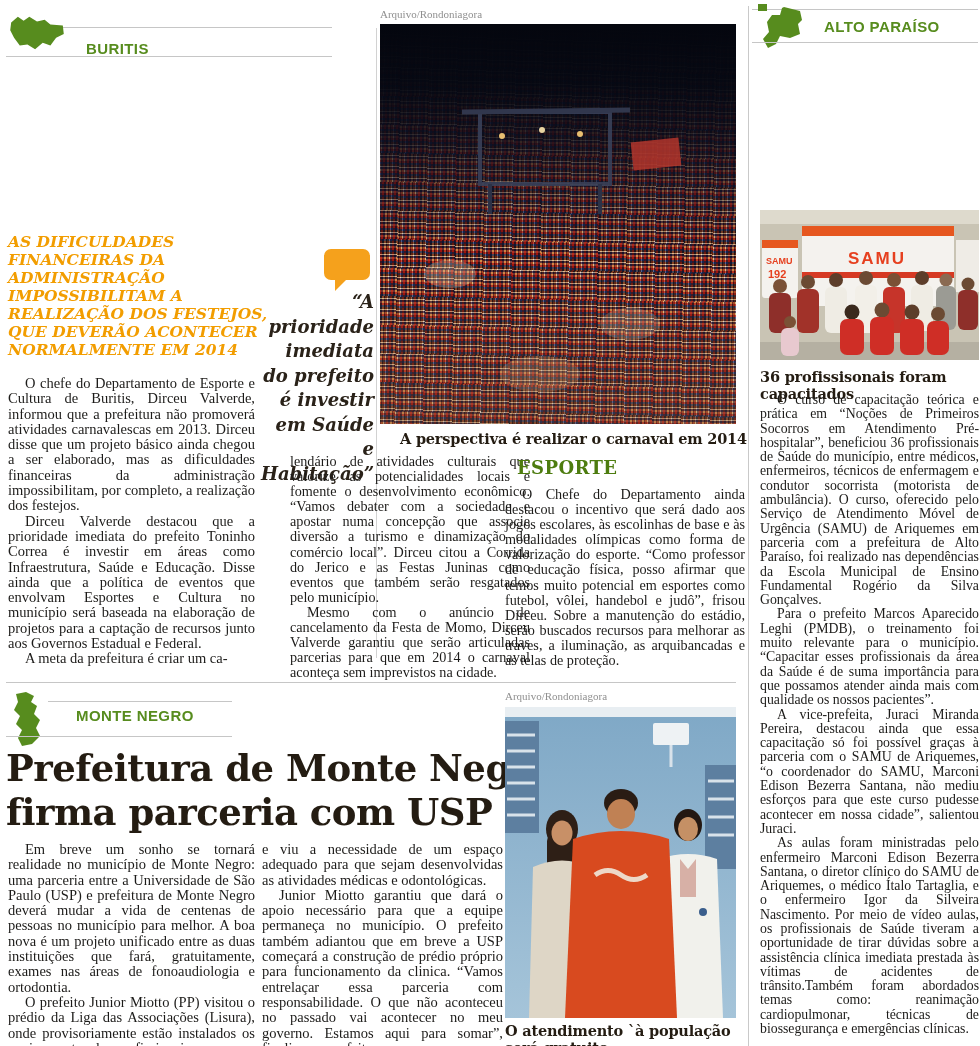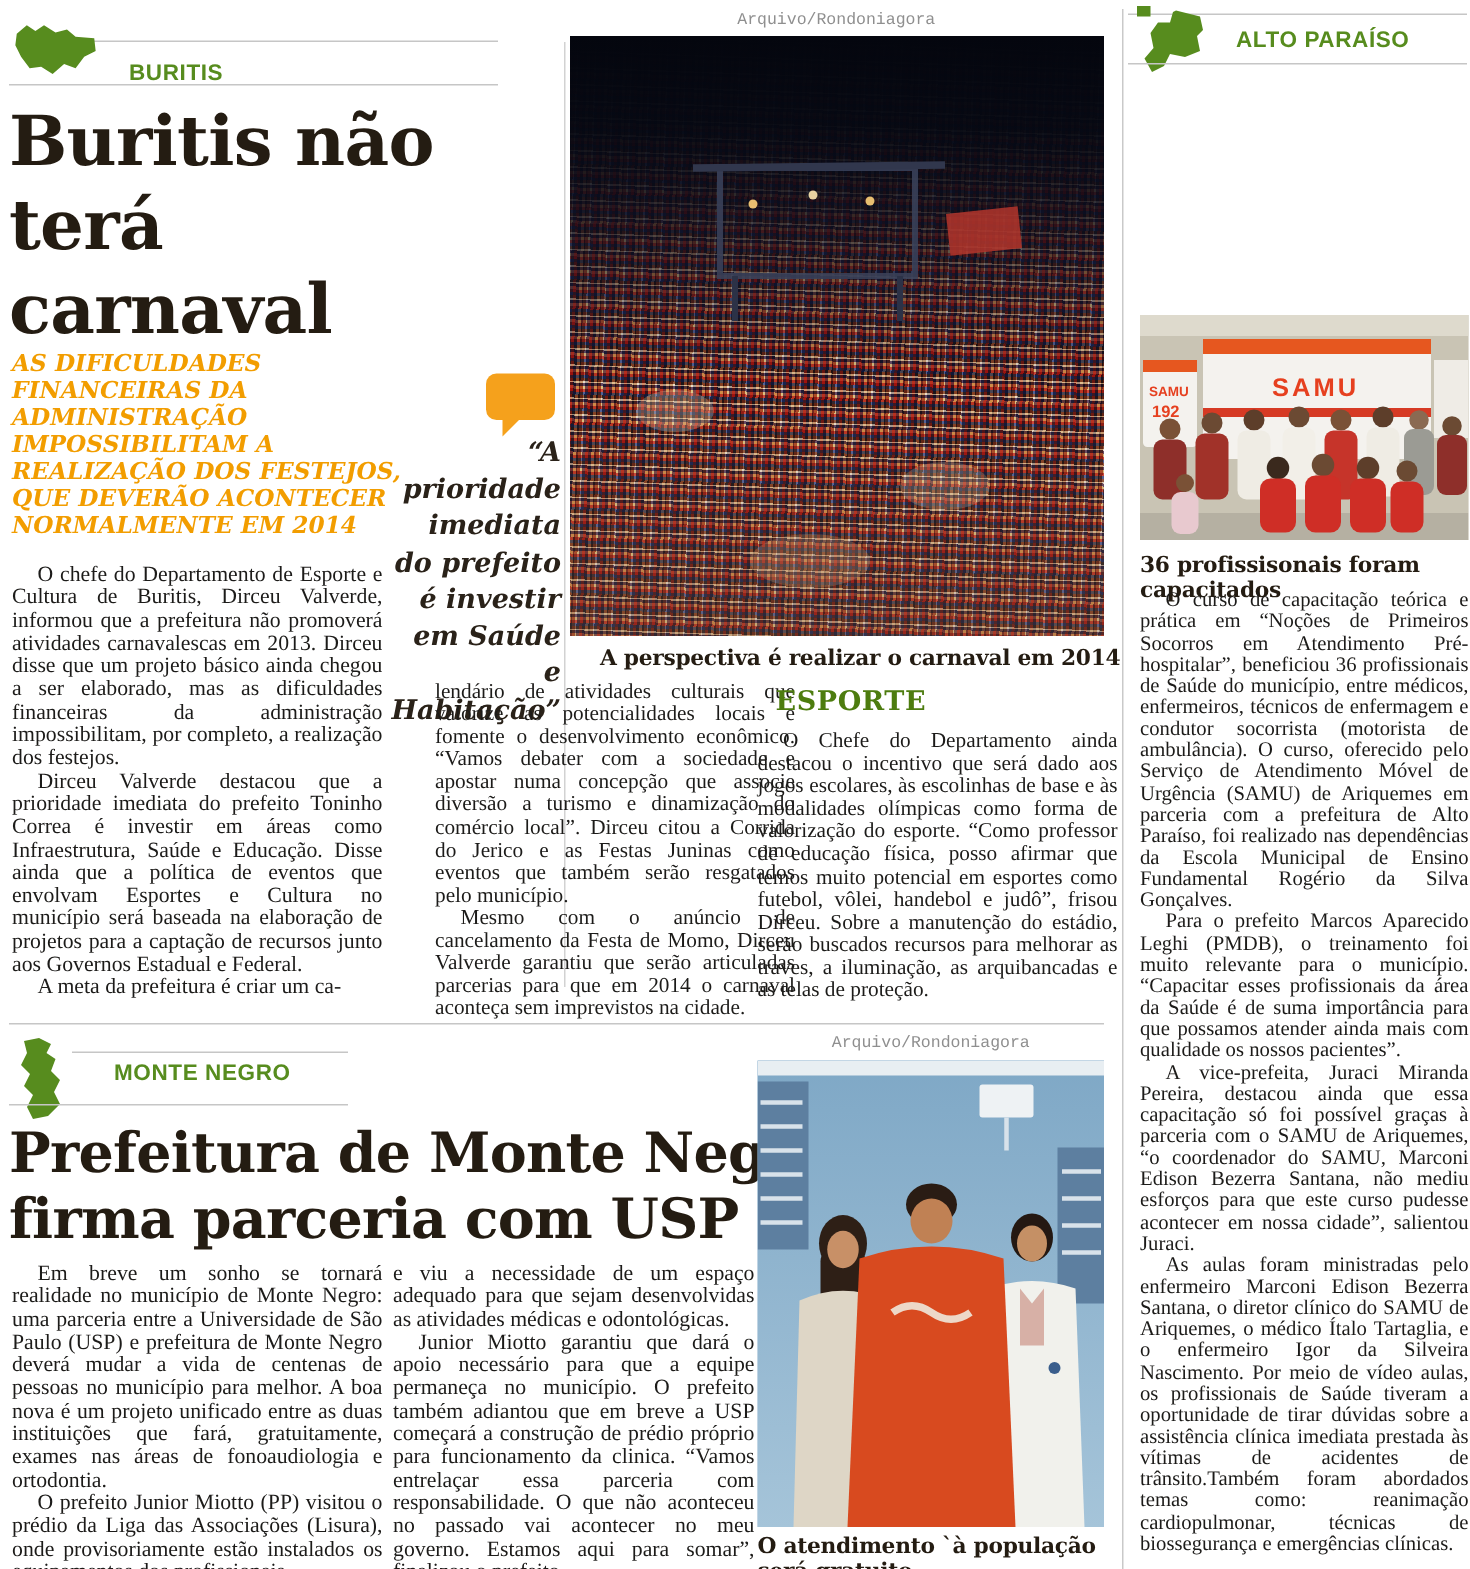--- a/index.html
+++ b/index.html
@@ -19,22 +19,22 @@
         font-weight:700;font-style:italic;font-size:15.5px;line-height:18px;color:#f29d00;}
   .bodycol{position:absolute;text-align:justify;}
   .bodycol p{margin:0;text-indent:17px;}
   .bodycol p.noindent{text-indent:0;}
   #buritis-body{left:8px;top:376px;width:247px;font-size:14.5px;line-height:15.3px;}
   #mid-cont{left:262px;top:454px;width:240px;font-size:14.2px;line-height:15.1px;margin-left:28px;}
   #esporte-body{left:505px;top:487px;width:240px;font-size:14.2px;line-height:15.1px;}
   #mn-col1{left:8px;top:842px;width:247px;font-size:14.5px;line-height:15.3px;}
   #mn-col2{left:262px;top:842px;width:241px;font-size:14.5px;line-height:15.3px;}
   #ap-body{left:760px;top:393px;width:219px;font-size:13.8px;line-height:14.3px;}
-  .credit{position:absolute;font-family:Liberation Mono, monospace;font-size:11px;
-          color:#8f8f8f;text-align:center;}
+  .credit{position:absolute;font-family:Liberation Serif, serif;font-size:11px;
+          color:#8f8f8f;text-align:left;}
   .caption{position:absolute;font-family:"DejaVu Serif",serif;font-weight:700;
            font-size:14.5px;color:#241c12;letter-spacing:-0.2px;}
   #esporte-head{position:absolute;left:517px;top:457px;font-family:"DejaVu Serif",serif;
            font-weight:700;font-size:18px;color:#4d7c0f;letter-spacing:.4px;}
   #quote-text{position:absolute;left:260px;top:290px;width:114px;text-align:right;
            font-family:"DejaVu Serif",serif;font-weight:700;font-style:italic;
            font-size:18px;line-height:24.5px;color:#2a2219;}
   .photo{position:absolute;overflow:hidden;}
   #photo1{left:380px;top:24px;width:356px;height:400px;
     background:
@@ -54,21 +54,20 @@
 
 <div id="page">
 
   <div class="hairline" style="left:56px;top:27px;width:276px;"></div>
   <svg class="map-icon" style="left:8px;top:13px;" width="58" height="44" viewBox="0 0 60 46">
     <polygon fill="#578c1e" points="3,10 10,4 16,8 22,4 30,9 38,7 44,12 57,13 58,22 50,26 44,34 36,31 28,38 20,33 12,34 6,26 2,18"></polygon>
   </svg>
   <div class="sec-label" style="left:86px;top:30px;margin-top:10px;">BURITIS</div>
   <div class="hairline" style="left:6px;top:56px;width:326px;"></div>
 
-  <div class="headline" id="buritis-headline">Buritis não terá carnaval</div>
 
   <div class="deck">AS DIFICULDADES FINANCEIRAS DA ADMINISTRAÇÃO IMPOSSIBILITAM A REALIZAÇÃO DOS FESTEJOS, QUE DEVERÃO ACONTECER NORMALMENTE EM 2014</div>
 
   <div class="bodycol" id="buritis-body">
     <p>O chefe do Departamento de Esporte e Cultura de Buritis, Dirceu Valverde, informou que a prefeitura não promoverá atividades carnavalescas em 2013. Dirceu disse que um projeto básico ainda chegou a ser elaborado, mas as dificuldades financeiras da administração impossibilitam, por completo, a realização dos festejos.</p>
     <p>Dirceu Valverde destacou que a prioridade imediata do prefeito Toninho Correa é investir em áreas como Infraestrutura, Saúde e Educação. Disse ainda que a política de eventos que envolvam Esportes e Cultura no município será baseada na elaboração de projetos para a captação de recursos junto aos Governos Estadual e Federal.</p>
     <p>A meta da prefeitura é criar um ca-</p>
   </div>
 
   <div class="vline" style="left:376px;top:28px;height:630px;background:#d2d2d2;"></div>

